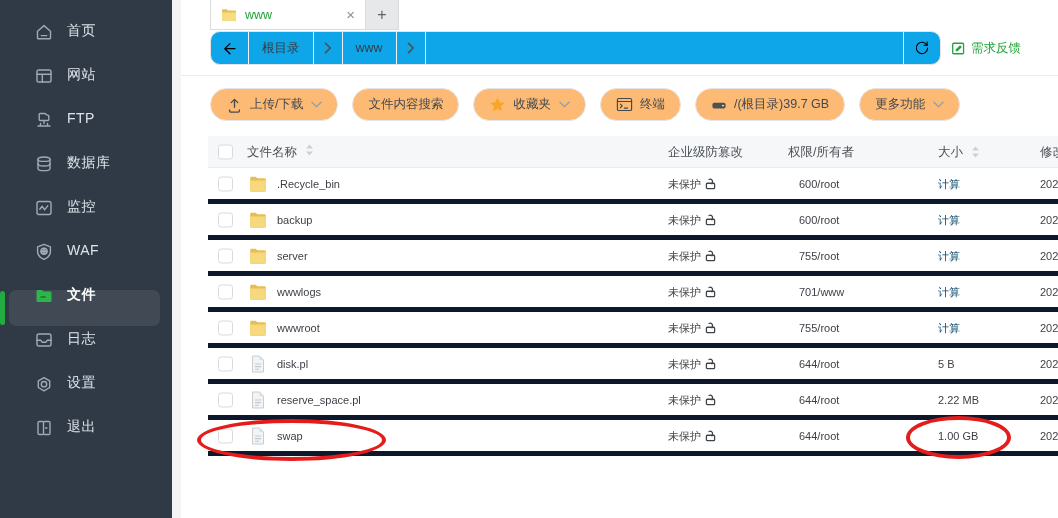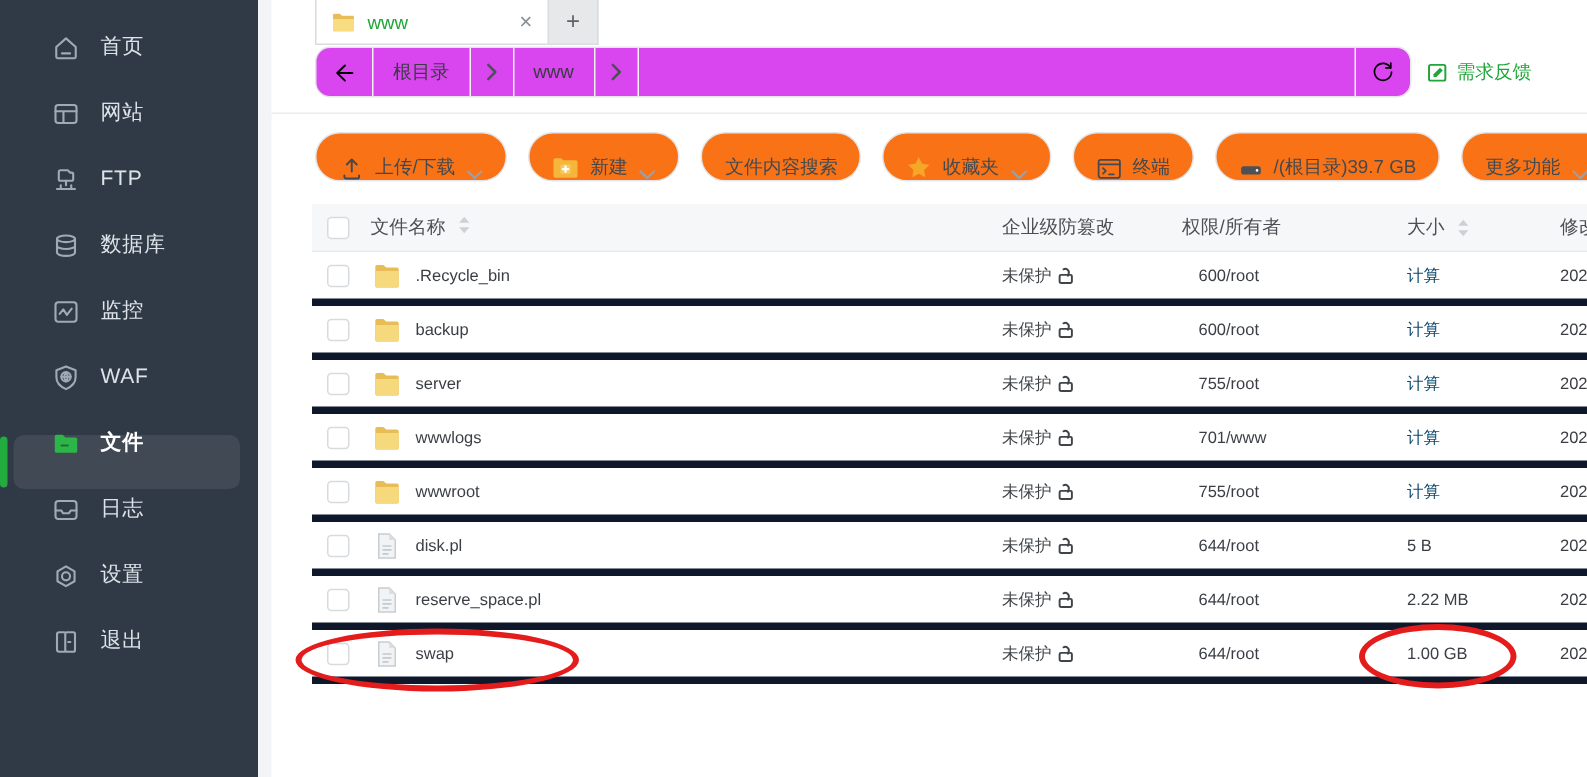--- a/index.html
+++ b/index.html
@@ -25,33 +25,33 @@
   
   .gutter { position:absolute; left:172px; top:0; width:9px; height:518px; background:#f3f4f6; }
 
   .tabbar { position:absolute; left:210px; top:0; display:flex; z-index:3; }
   .tab { width:156px; height:30px; display:flex; align-items:center; padding:0 10px; background:#fff; border:1px solid #d9dbde; border-top:none; cursor:pointer; }
   .tab .t-ico { width:16px; height:14px; margin-right:8px; }
   .tab .t-label { font-size:12.5px; color:#20a53a; }
   .tab .t-close { margin-left:auto; color:#8a9097; font-size:15px; line-height:1; cursor:pointer; }
   .tab-add { width:33px; height:30px; background:#e7e8ea; border:1px solid #d9dbde; border-top:none; border-left:none; display:flex; align-items:center; justify-content:center; color:#5f6368; font-size:16px; cursor:pointer; }
 
-  .crumbbar { position:absolute; left:210px; top:31px; width:731px; height:34px; background:#d946ef; border:1px solid #e3e5e8; border-radius:10px; display:flex; align-items:center; overflow:hidden; }
+  .crumbbar { position:absolute; left:210px; top:31px; width:731px; height:34px; background:#0ea5e9; border:1px solid #e3e5e8; border-radius:10px; display:flex; align-items:center; overflow:hidden; }
   .crumb-back { width:38px; height:100%; display:flex; align-items:center; justify-content:center; border-right:1px solid #f0f1f3; cursor:pointer; }
   .crumb-item { padding:0 13px; height:100%; display:flex; align-items:center; font-size:12.5px; color:#383c41; border-right:1px solid #f0f1f3; cursor:pointer; }
   .crumb-sep { padding:0 10px; height:100%; display:flex; align-items:center; border-right:1px solid #f0f1f3; }
   .crumb-refresh { margin-left:auto; width:37px; height:100%; display:flex; align-items:center; justify-content:center; border-left:1px solid #f0f1f3; cursor:pointer; }
 
   .feedback { position:absolute; left:951px; top:31px; height:34px; display:flex; align-items:center; gap:5px; color:#20a53a; font-size:12.5px; cursor:pointer; }
 
   .divider { position:absolute; left:181px; right:0; top:75px; height:1px; background:#e9ebee; }
 
   
   .toolbar { position:absolute; left:210px; top:88px; display:flex; gap:14px; }
-  .tbtn { height:33px; display:inline-flex; align-items:flex-end; gap:7px; padding:0 15px; background:#f97316; border:1px solid #e3e5e8; border-radius:17px; font-size:12.5px; color:#45494e; cursor:pointer; white-space:nowrap; font-family:inherit; }
+  .tbtn { height:33px; display:inline-flex; align-items:center; gap:7px; padding:0 15px; background:#fdba74; border:1px solid #e3e5e8; border-radius:17px; font-size:12.5px; color:#45494e; cursor:pointer; white-space:nowrap; font-family:inherit; }
   .tbtn .b-ico { display:inline-flex; }
   .tbtn .b-chev { display:inline-flex; margin-left:1px; }
 
   
   .thead { position:absolute; left:208px; right:0; top:136px; height:32px; background:#f6f7f9; border-bottom:1px solid #e9ebee; font-size:12.5px; color:#4b5055; }
   .thead > * , .trow > * { position:absolute; top:50%; transform:translateY(-50%); }
   .checkbox { width:15px; height:15px; background:#fff; border:1px solid #d8dbde; border-radius:3px; display:inline-block; cursor:pointer; }
   .c-cb { left:10px; }
   .c-name { left:39px; display:flex; align-items:flex-start; gap:8px; }
   .c-prot { left:460px; }
@@ -256,35 +256,20 @@
         </svg>
       </span>
     <span class="b-label">上传/下载</span>
     <span class="b-chev">
         <svg width="11" height="7" viewBox="0 0 11 7">
           <path d="M1 1.3 5.5 5.7 10 1.3" fill="none" stroke="#9aa0a6" stroke-width="1.5" stroke-linecap="round" stroke-linejoin="round"></path>
         </svg>
       </span>
   </button>
 
-  <button class="tbtn">
-    <span class="b-ico">
-        <svg width="18" height="16" viewBox="0 0 18 16">
-          <path fill="#f5b73b" d="M1 2.6c0-.6.5-1.1 1.1-1.1h4l1.5 1.4h8.3c.6 0 1.1.5 1.1 1.1v9.4c0 .6-.5 1.1-1.1 1.1H2.1c-.6 0-1.1-.5-1.1-1.1Z"></path>
-          <rect x="5.6" y="5.6" width="6.8" height="6.2" rx="1" fill="#f8c95f"></rect>
-          <path stroke="#fff" stroke-width="1.5" stroke-linecap="round" d="M9 6.9v3.6M7.2 8.7h3.6"></path>
-        </svg>
-      </span>
-    <span class="b-label">新建</span>
-    <span class="b-chev">
-        <svg width="11" height="7" viewBox="0 0 11 7">
-          <path d="M1 1.3 5.5 5.7 10 1.3" fill="none" stroke="#9aa0a6" stroke-width="1.5" stroke-linecap="round" stroke-linejoin="round"></path>
-        </svg>
-      </span>
-  </button>
 
   <button class="tbtn">
 
     <span class="b-label">文件内容搜索</span>
 
   </button>
 
   <button class="tbtn">
     <span class="b-ico">
         <svg width="17" height="16" viewBox="0 0 20 19">

